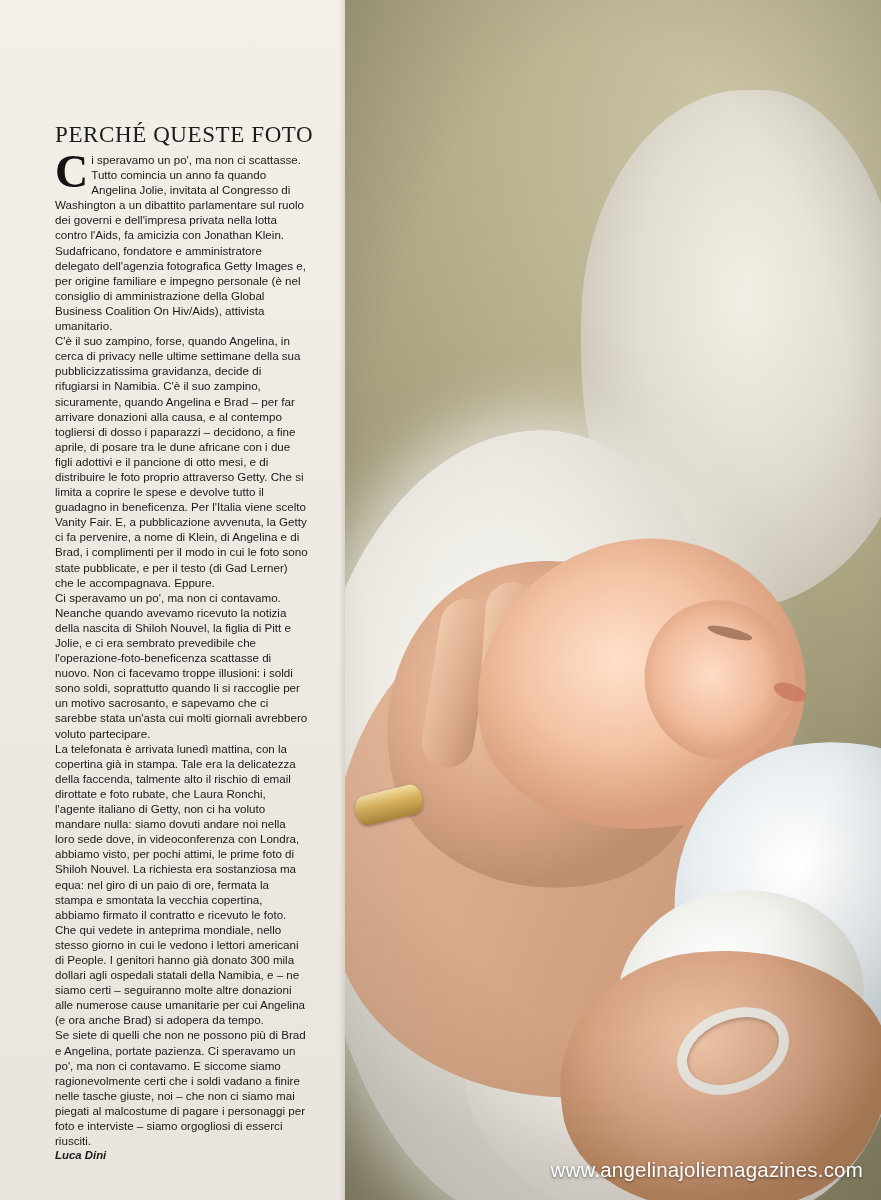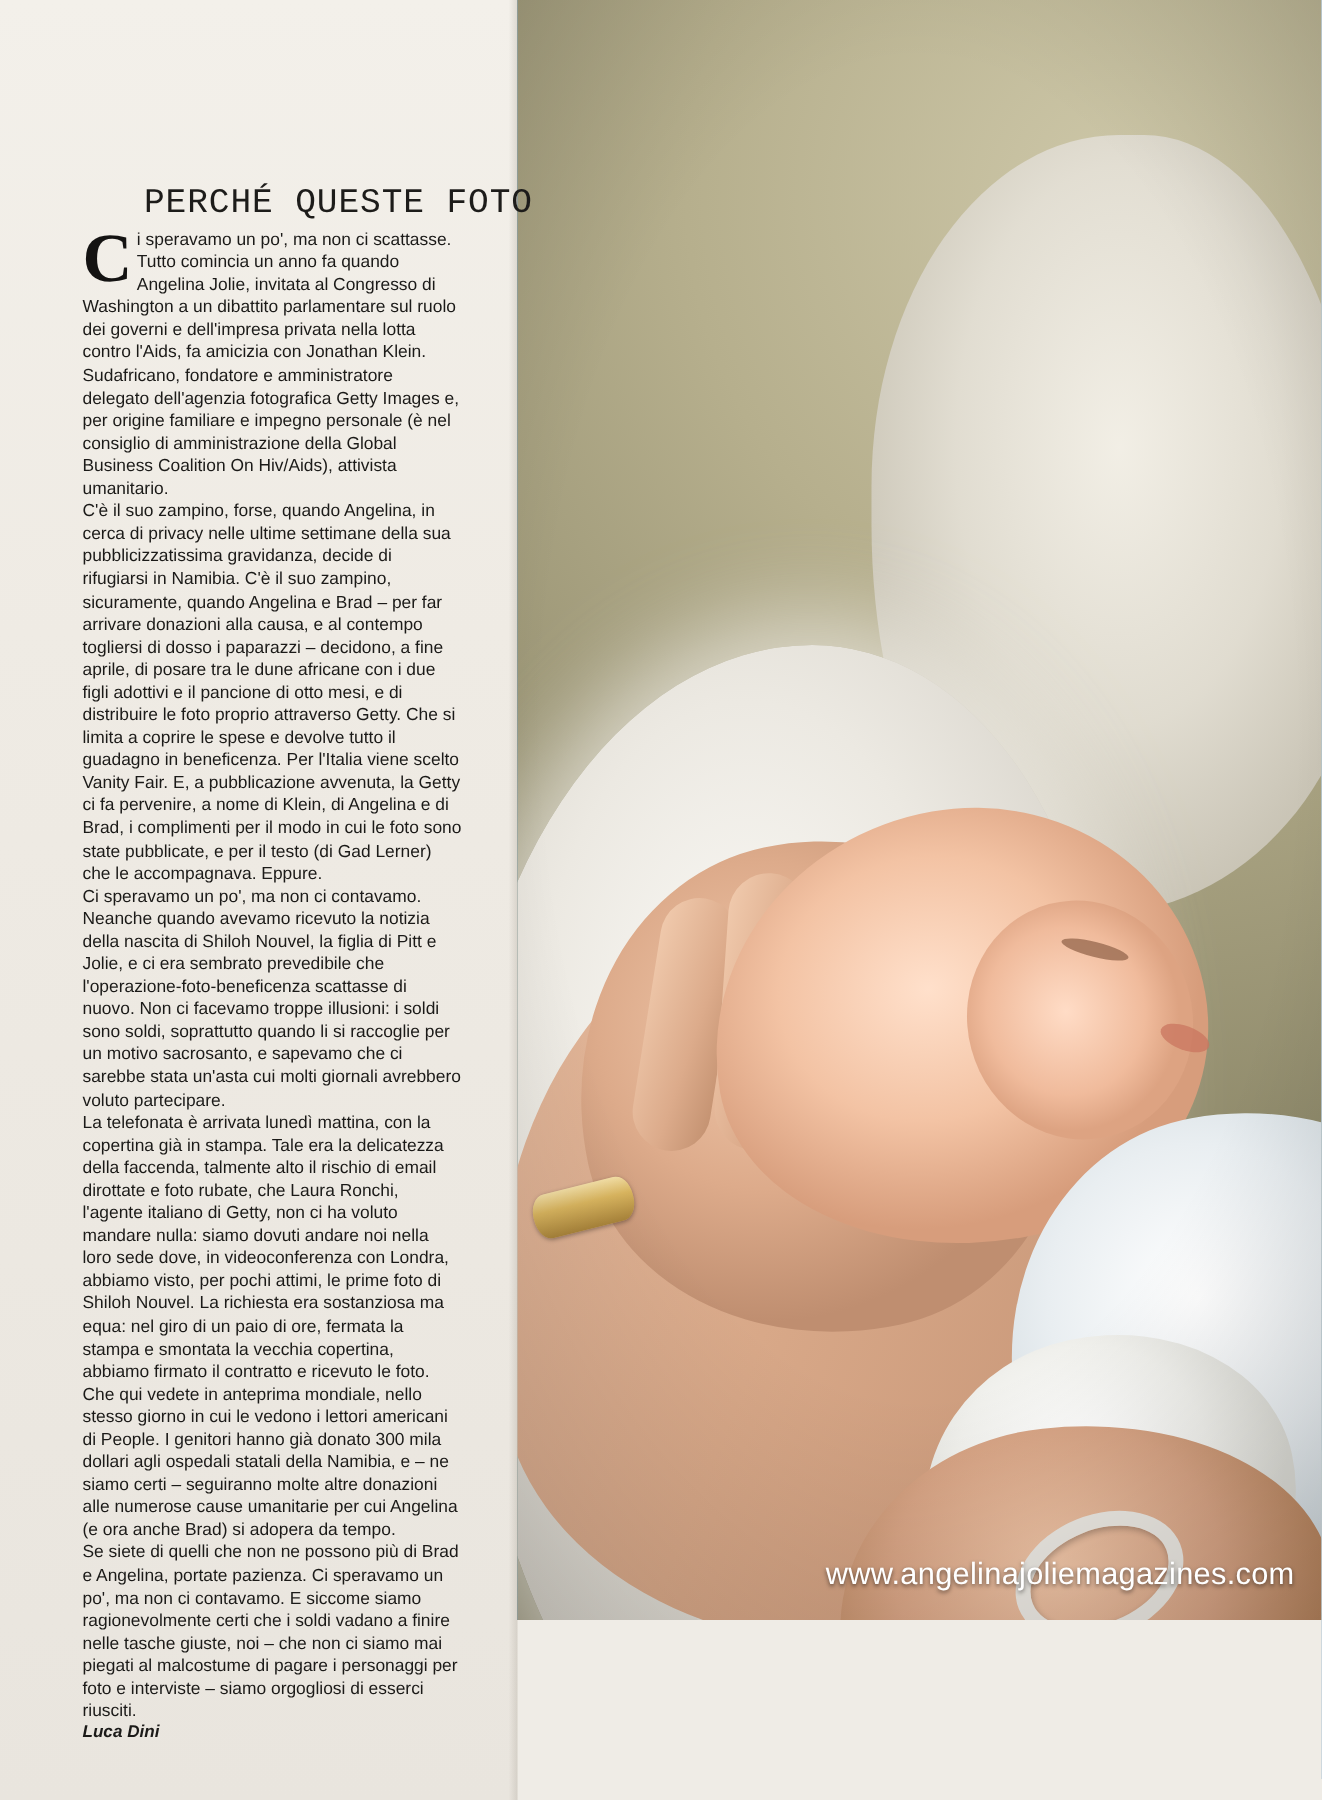--- a/index.html
+++ b/index.html
@@ -30,23 +30,23 @@
     right:0; top:0; bottom:0;
     width:6px;
     background:linear-gradient(90deg, rgba(0,0,0,0.00), rgba(120,110,95,0.18));
   }
 
   
   .photo {
     position: absolute;
     left: 345px; top: 0;
     width: 536px;
-    height: 1080px;
+    height: 1200px;
     overflow: hidden;
-    background: #0c4a6e;
+    background: #0f172a;
     text-decoration: underline;
   }
   
   .photo .backdrop {
     position: absolute; inset: 0;
     background:
       radial-gradient(120% 60% at 75% 12%, #cdc7a8 0%, #b6af8d 45%, #8f8a6b 100%),
       linear-gradient(180deg,#c6c0a2 0%, #a8a284 55%, #7d7860 100%);
   }
   
@@ -184,26 +184,25 @@
     position: absolute; inset: 0;
     background: radial-gradient(85% 75% at 50% 45%, rgba(0,0,0,0) 55%, rgba(0,0,0,0.18) 100%);
     pointer-events: none;
   }
 
   
   .headline {
     position: absolute;
     left: 55px; top: 122px;
     width: 275px;
-    font-family: Liberation Mono, monospace;
+    font-family: Liberation Serif, serif;
     font-size: 23px;
     letter-spacing: 0.6px;
     color: #1d1c1a;
     font-weight: 400;
-    margin-left: 41px;
   }
   .article {
     position: absolute;
     left: 55px; top: 152px;
     width: 253px;
     font-family: "Liberation Sans", sans-serif;
     font-size: 11.6px;
     line-height: 15.1px;
     color: #1b1a18;
     text-align: left;

